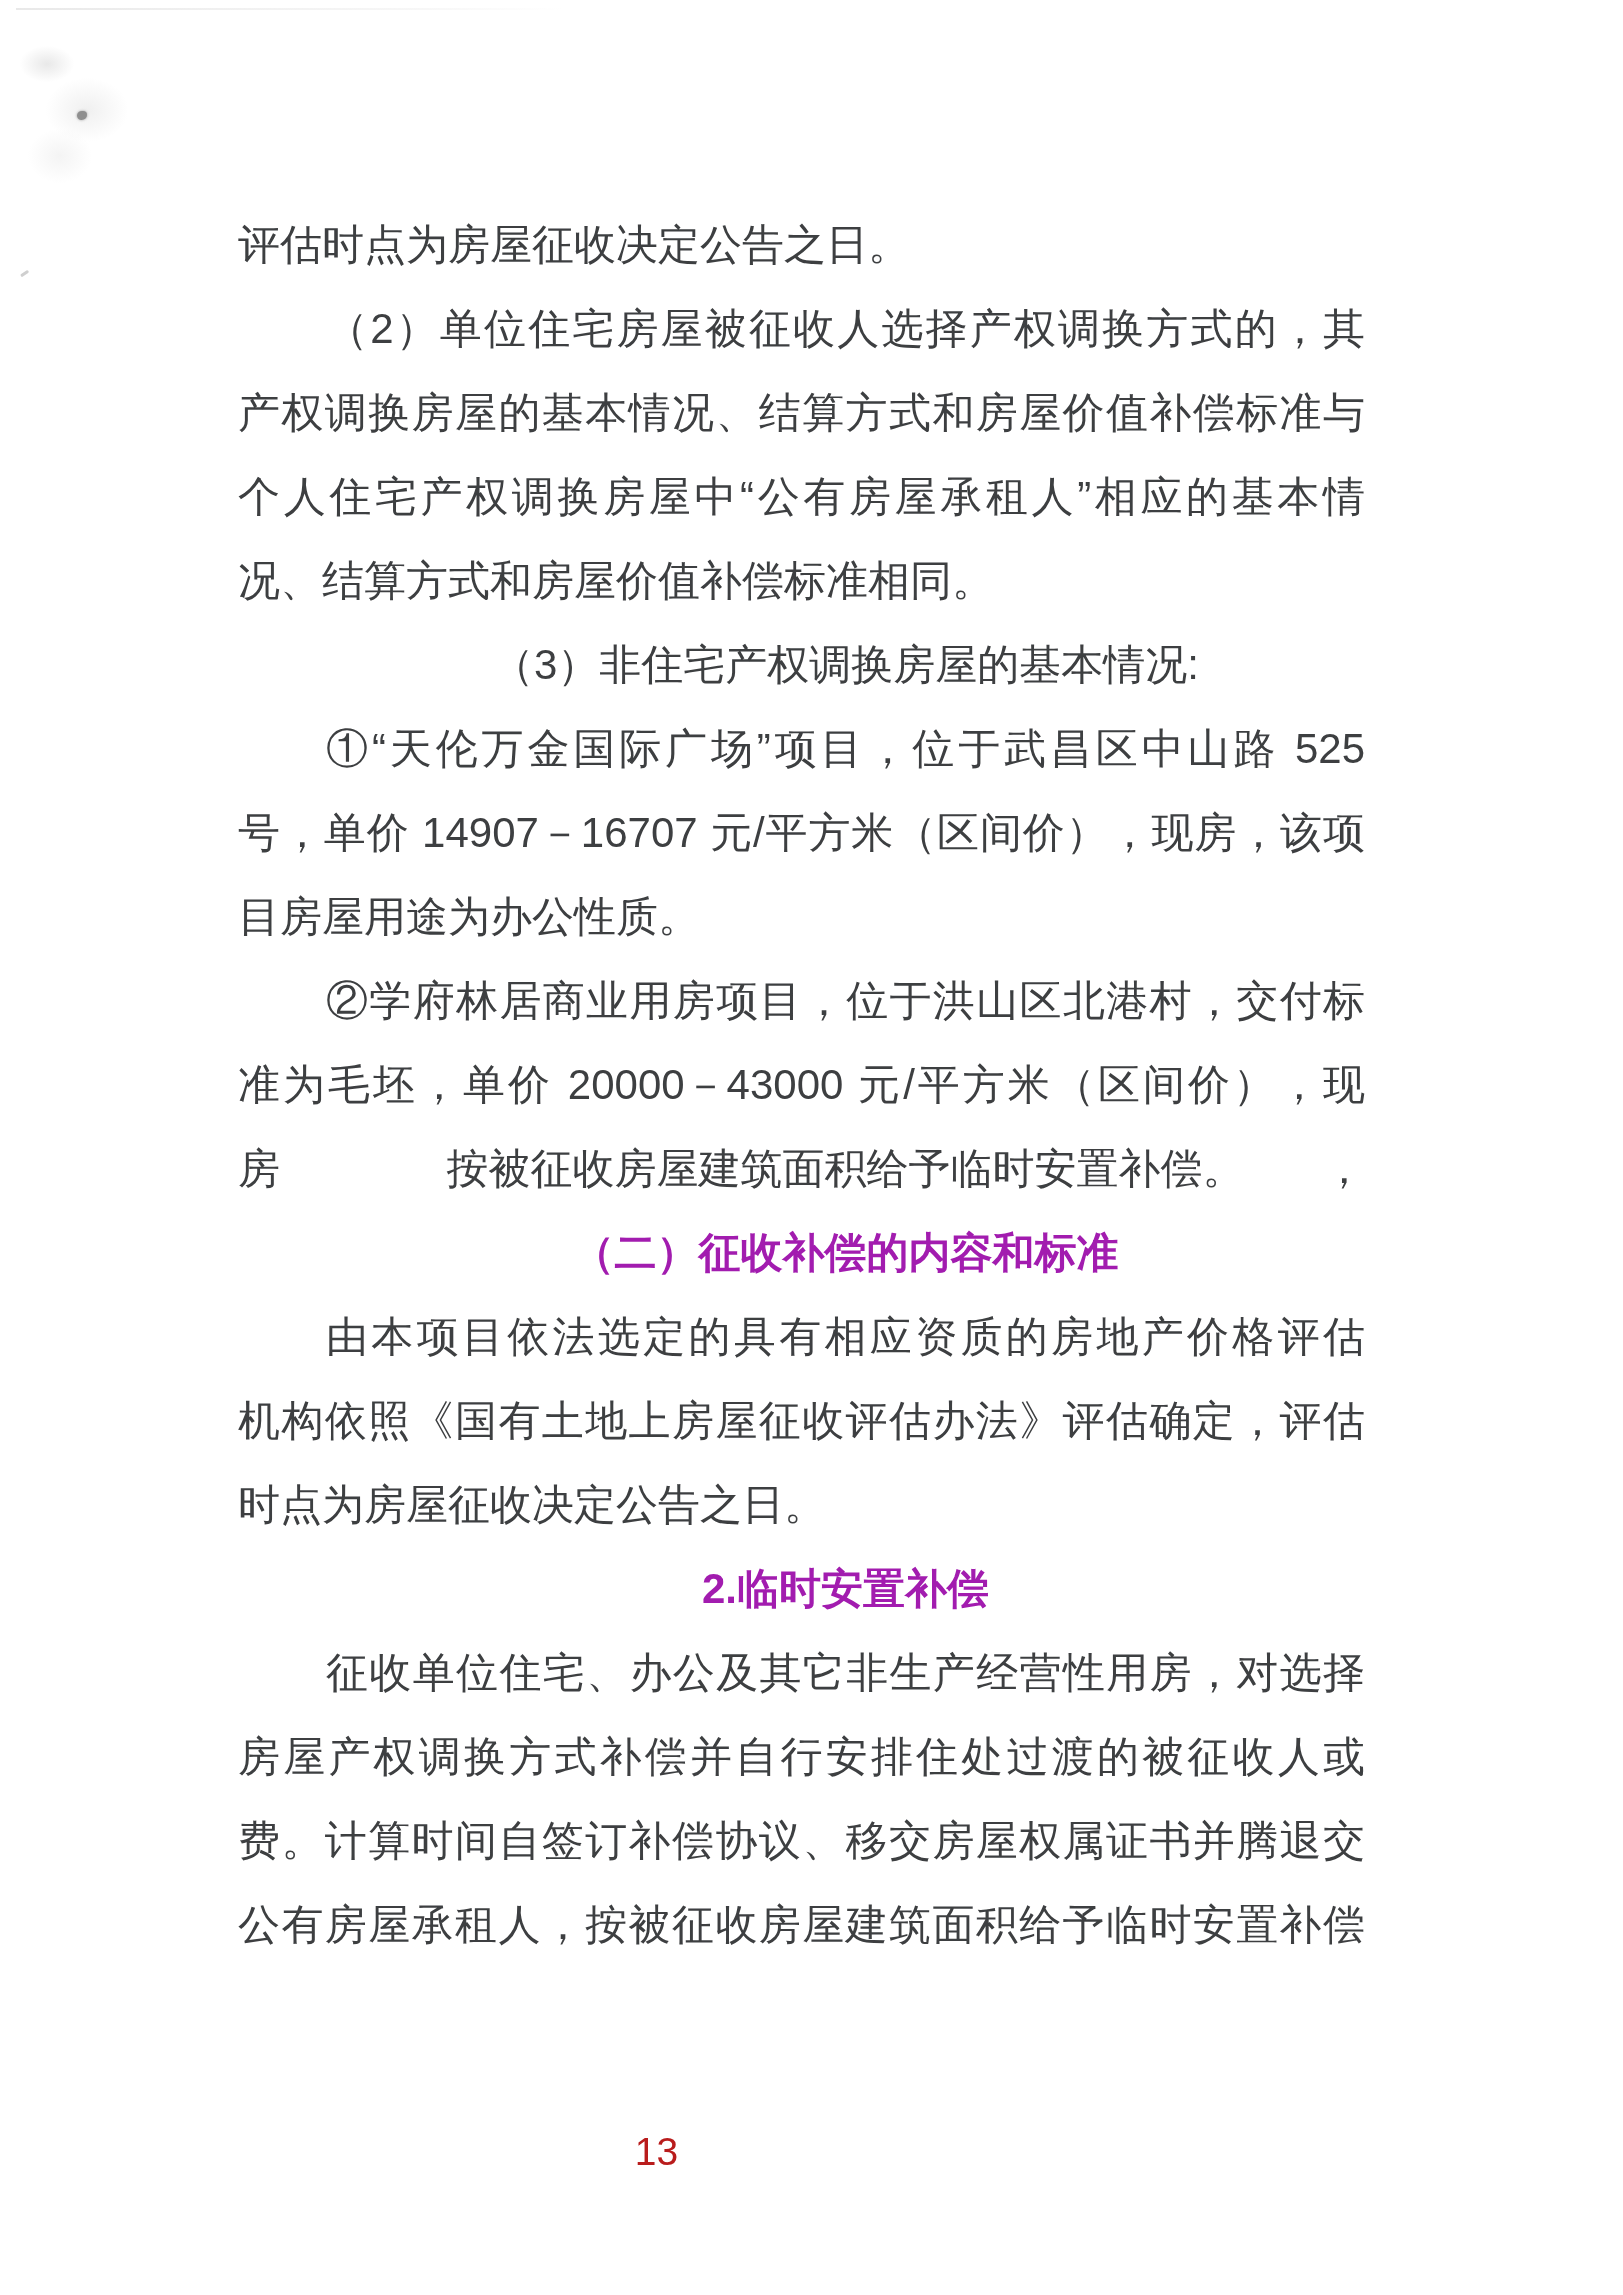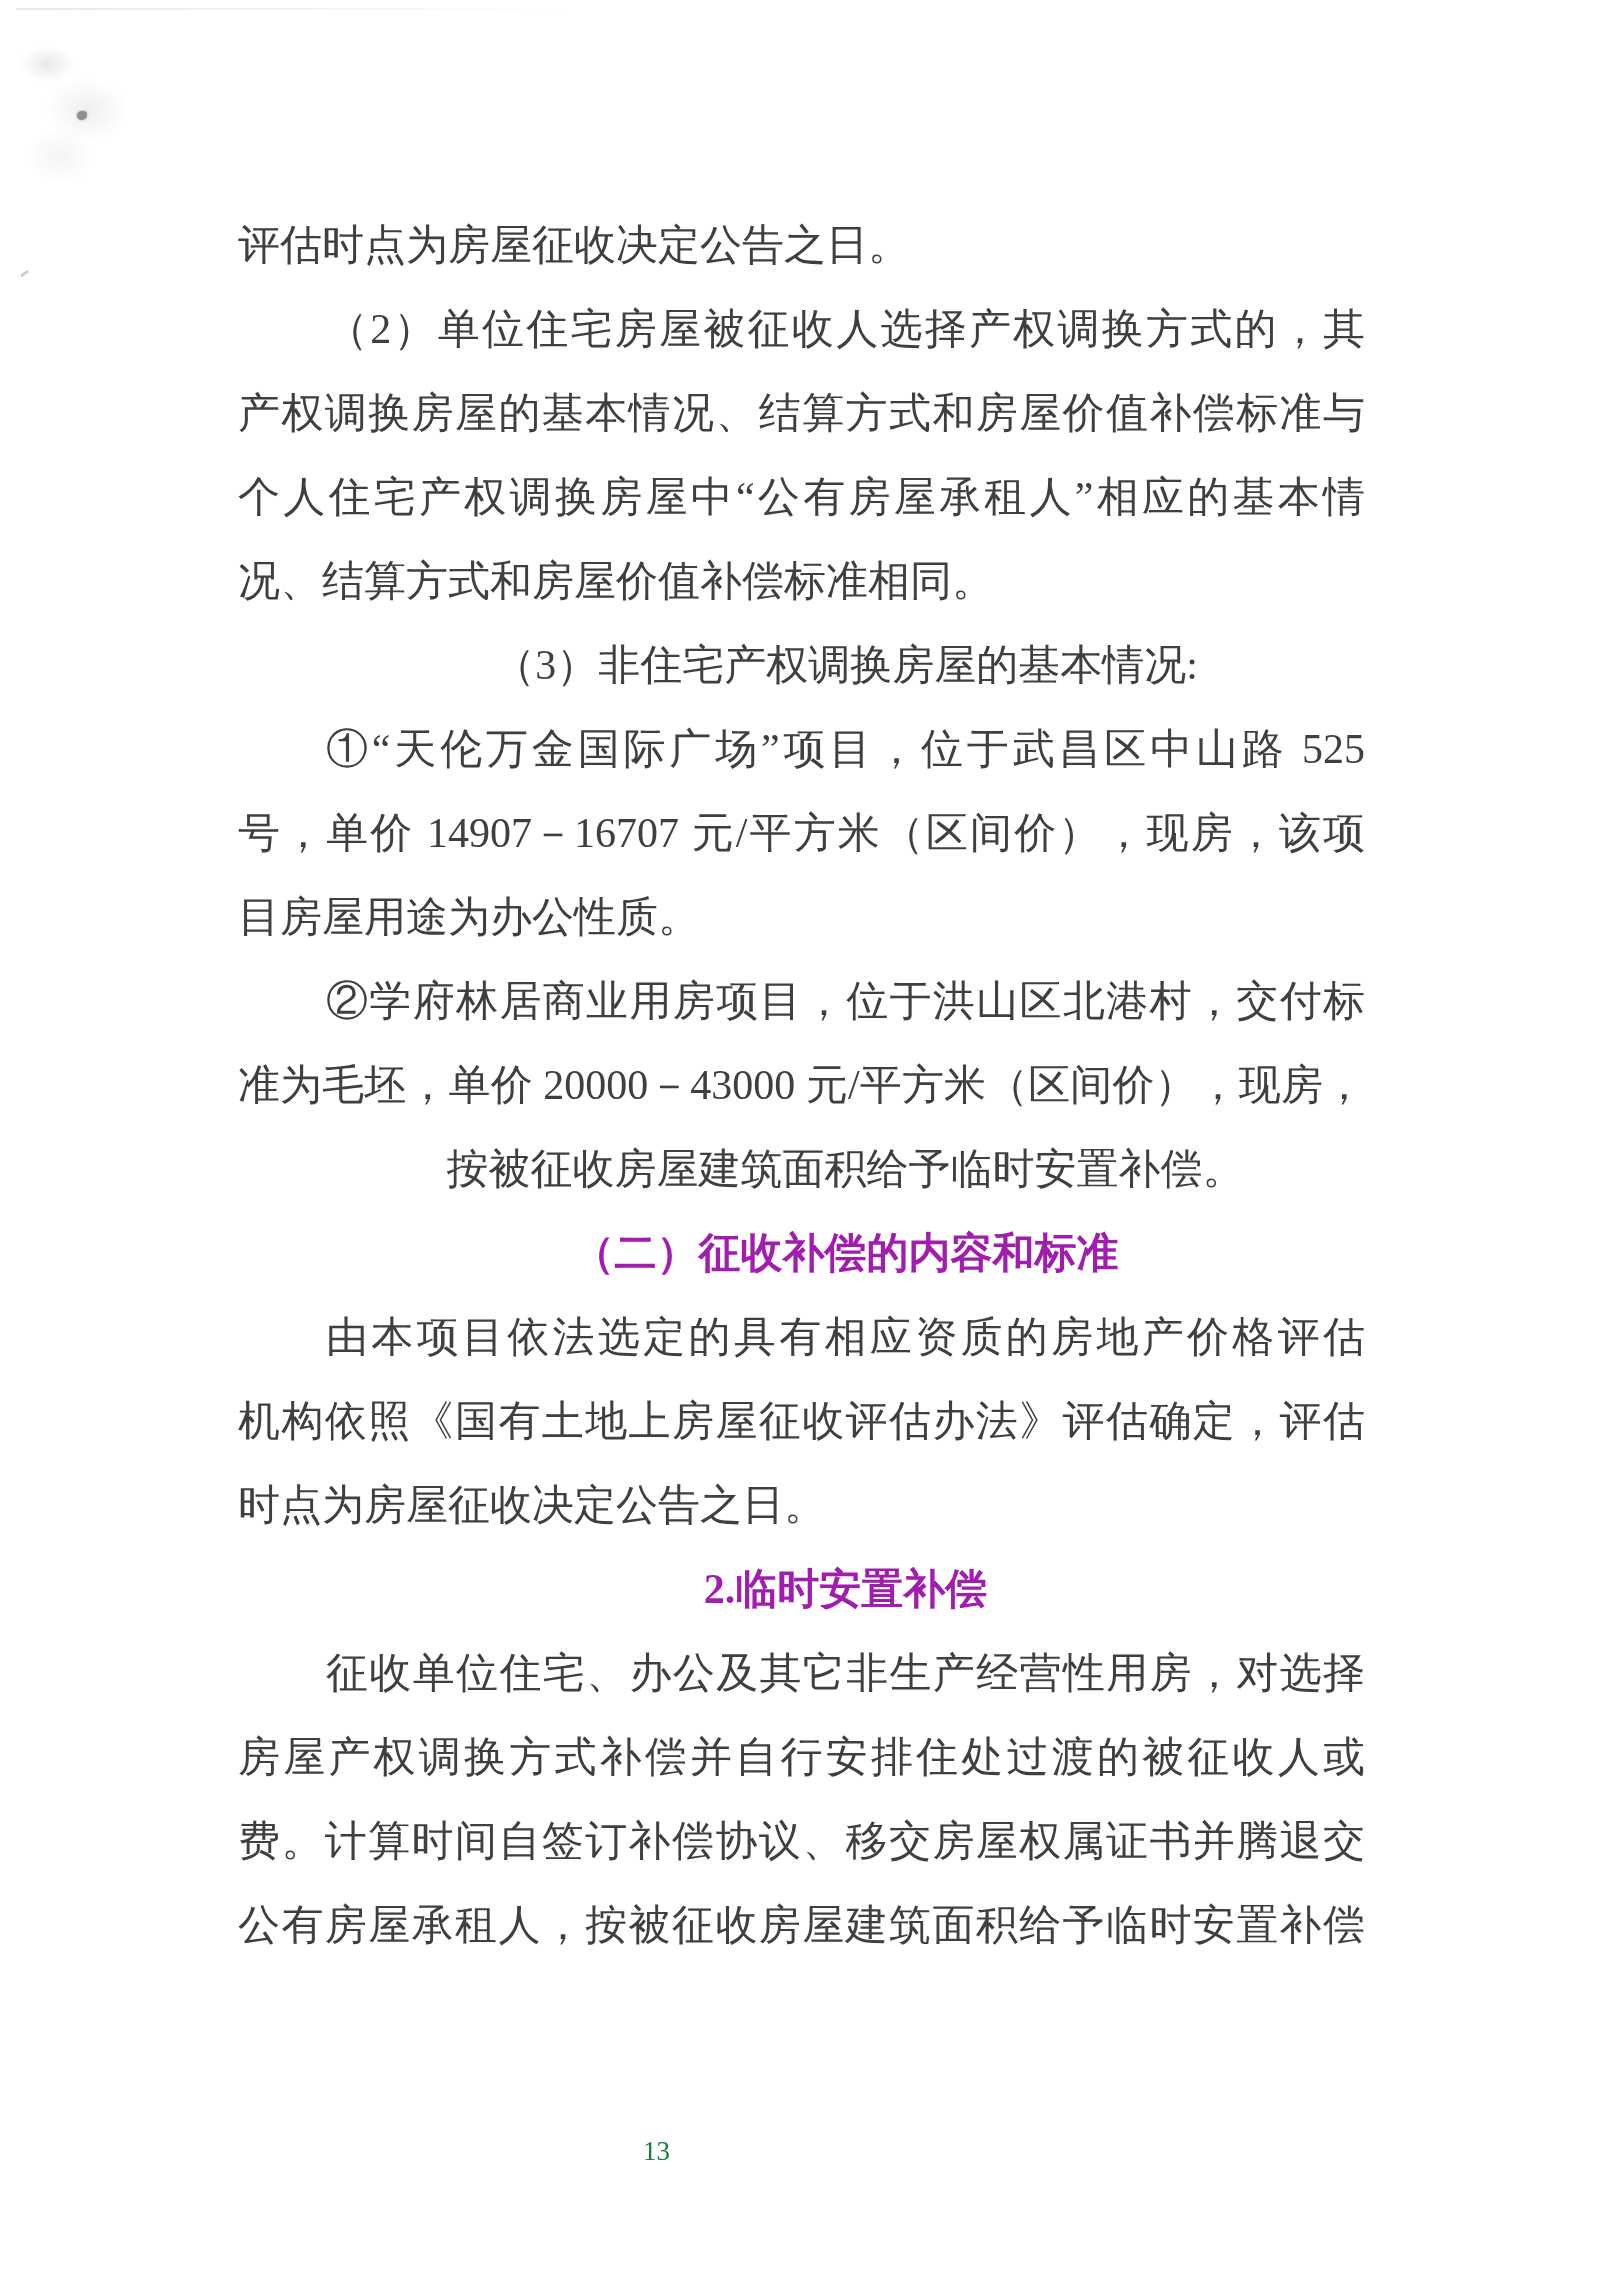--- a/index.html
+++ b/index.html
@@ -1,21 +1,21 @@
 <!DOCTYPE html>
 <html style="font-size:10.5px"><head>
 <meta charset="utf-8">
 <style>
   html,body{margin:0;padding:0;background:#ffffff;}
   .page{
     position:relative;
     width:1623px;height:2295px;
     background:#ffffff;
     overflow:hidden;
-    font-family:Liberation Serif, serif;
+    font-family:Liberation Sans, sans-serif;
   }
   .text-block{
     position:absolute;
     left:238px;top:203px;
     width:1127px;
   }
   .line{
     height:84px;
     line-height:84px;
     font-size:42px;
@@ -32,22 +32,22 @@
   }
   .line.bold{
     font-weight:700;
     color:#a21caf;
   }
   .page-number{
     position:absolute;
     left:0;top:2122px;
     width:1313px;
     text-align:center;
-    font-size:27px;
-    color:#15803d;
+    font-size:39px;
+    color:#b91c1c;
     line-height:59px;
   }
   
   .scan-top-line{
     position:absolute;left:16.4px;top:7.9px;
     width:547px;height:2px;
     background:linear-gradient(to right,#e3e3e3,#ededed 40%,#f5f5f5 75%,transparent);
     opacity:.8;
   }
   .scan-smudge{

